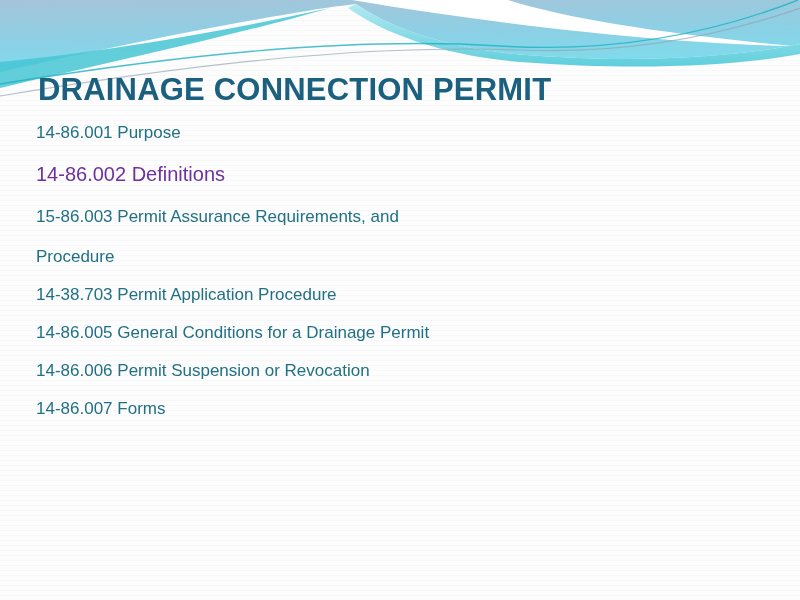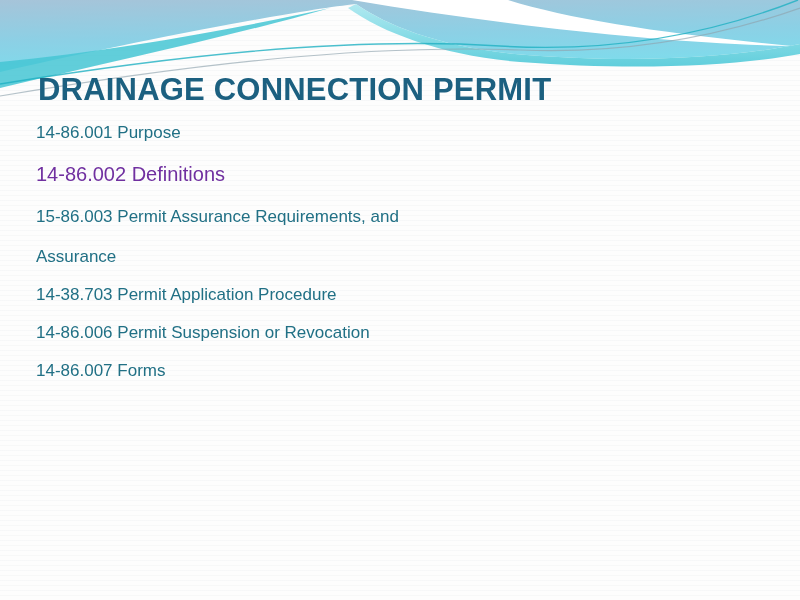--- a/index.html
+++ b/index.html
@@ -91,19 +91,20 @@
 
     <path fill="none" stroke="#1fb0c2" stroke-width="1.4" opacity="0.8" d="M0,84 C 160,58 340,36 500,46 C 632,54 732,26 798,0"></path>
   </svg>
 
   <div class="title">DRAINAGE CONNECTION PERMIT</div>
 
   <div class="toc">
       <div class="toc-line">14-86.001 Purpose</div>
       <div class="toc-line highlight">14-86.002 Definitions</div>
       <div class="toc-line tall">15-86.003 Permit Assurance Requirements, and</div>
-      <div class="toc-line">Assurance</div>
+      <div class="toc-line">Procedure</div>
       <div class="toc-line">14-38.703 Permit Application Procedure</div>
+      <div class="toc-line">14-86.005 General Conditions for a Drainage Permit</div>
       <div class="toc-line">14-86.006 Permit Suspension or Revocation</div>
       <div class="toc-line">14-86.007 Forms</div>
     </div>
 
 </div>
 
 </body></html>

